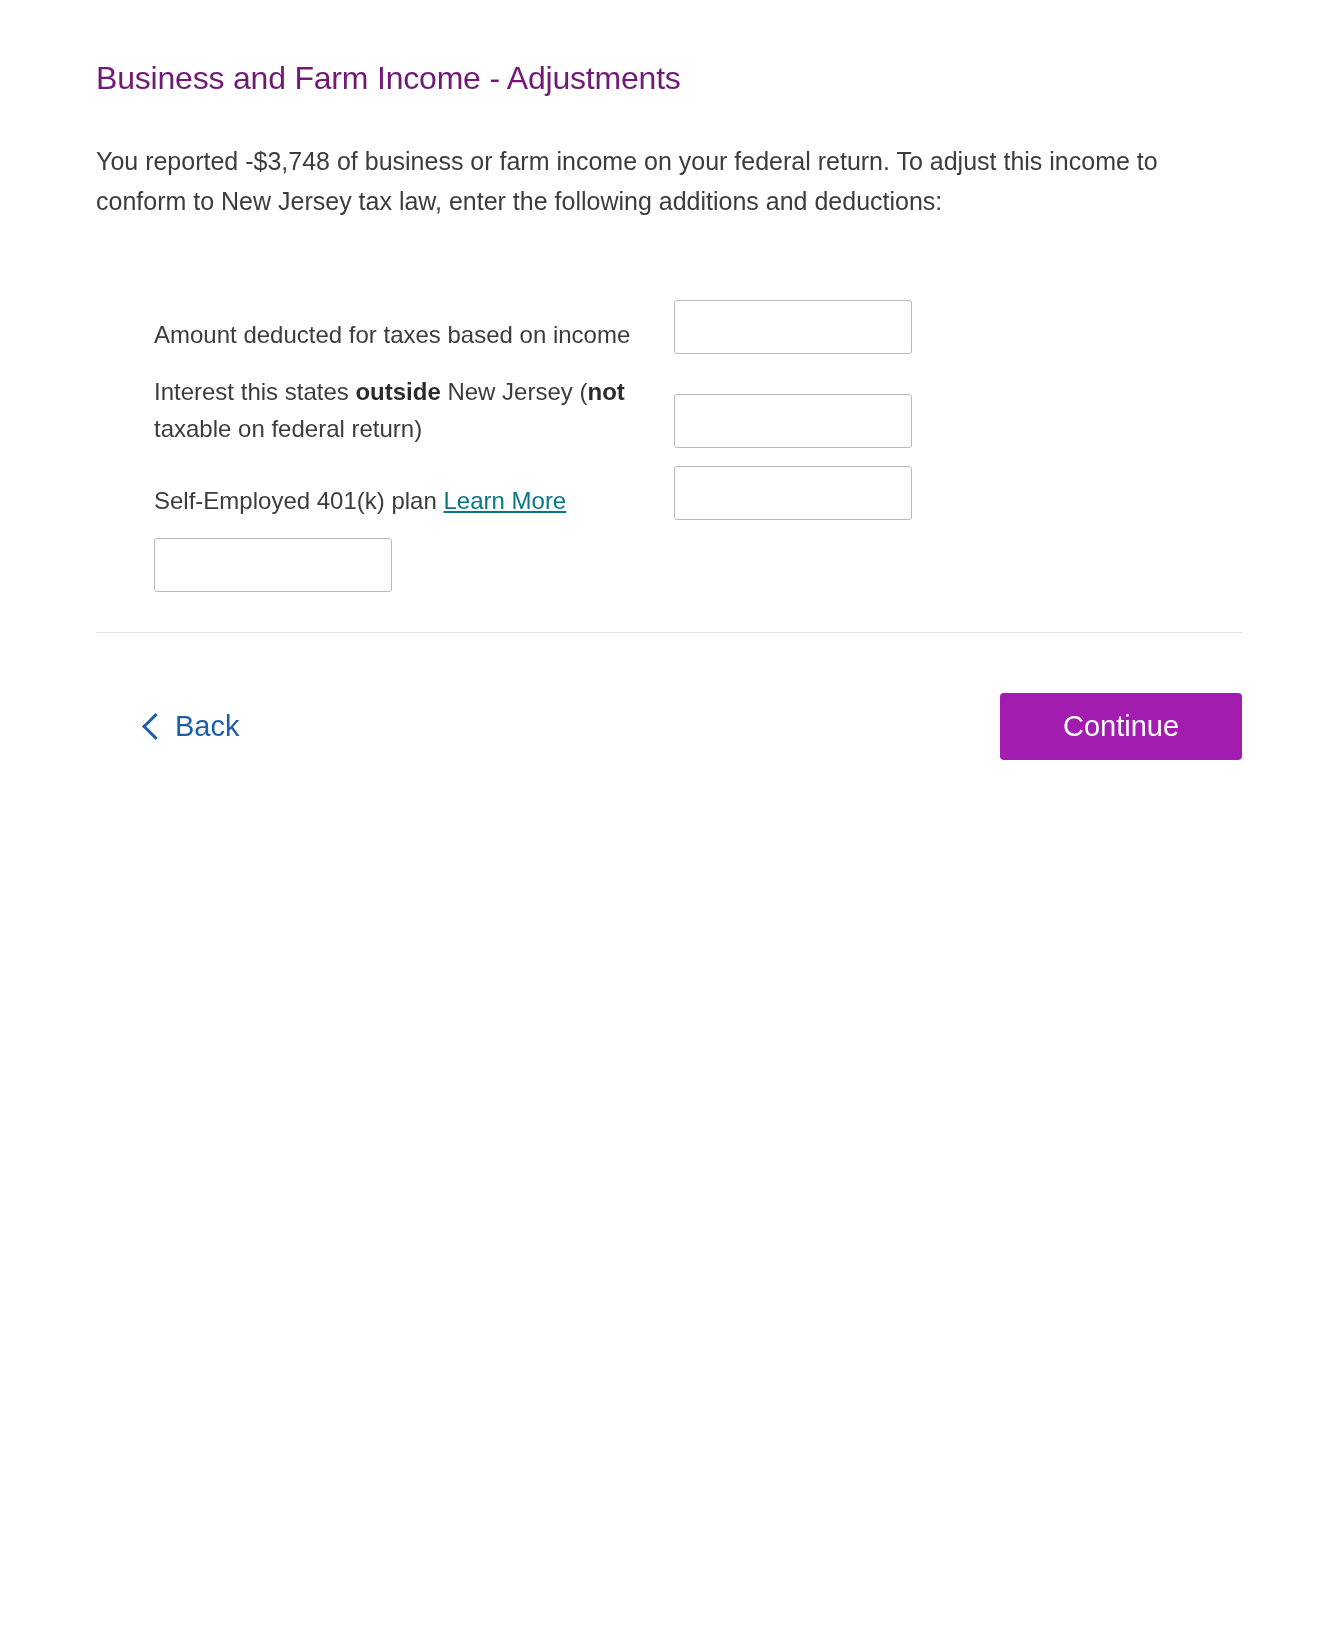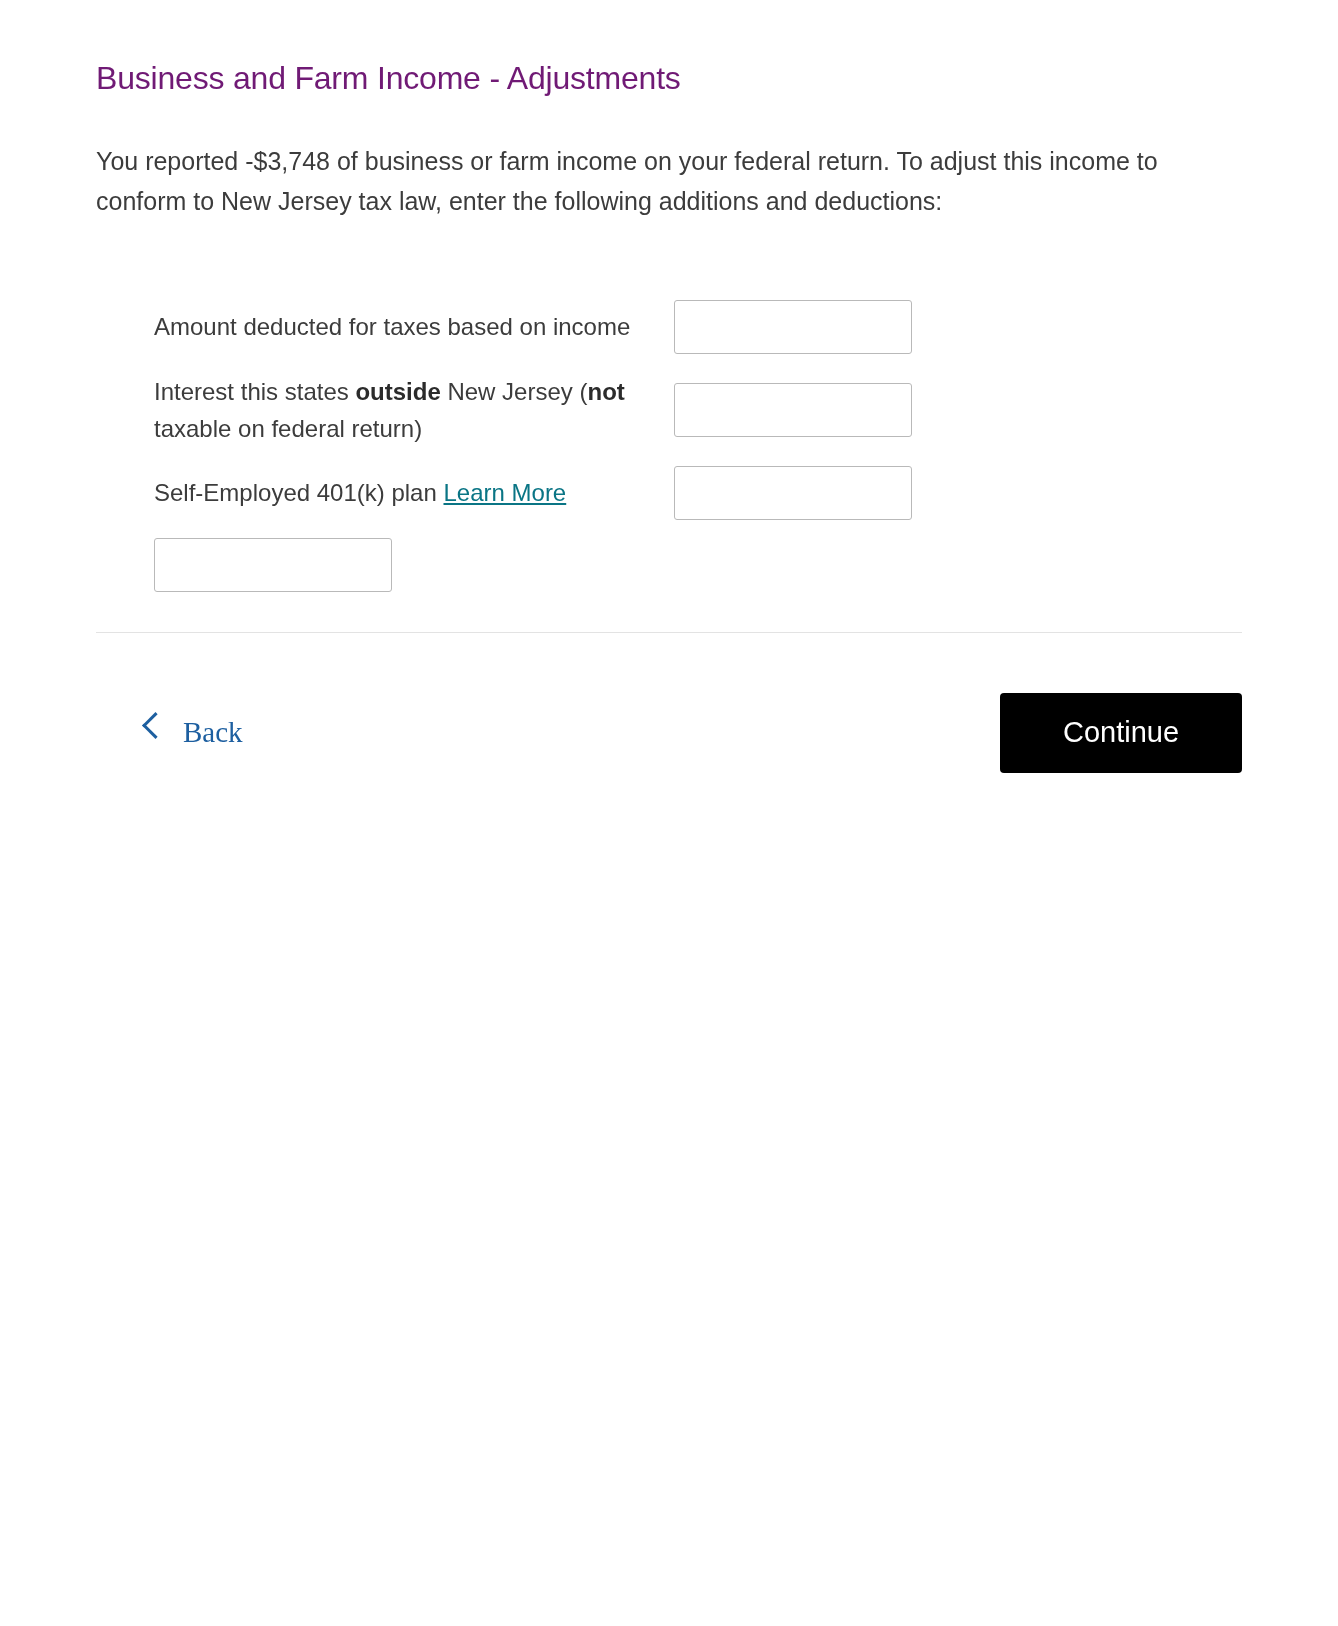--- a/index.html
+++ b/index.html
@@ -32,21 +32,21 @@
     color: #3c3c3c;
     max-width: 1080px;
     margin: 0 0 76px 0;
     font-weight: 300;
   }
   .form-rows {
     margin-left: 58px;
   }
   .form-row {
     display: flex;
-    align-items: center;
+    align-items: flex-end;
     margin-bottom: 16px;
   }
   .row-label {
     width: 520px;
     font-size: 24px;
     line-height: 1.54;
     color: #3c3c3c;
     font-weight: 300;
     padding-top: 4px;
   }
@@ -80,50 +80,51 @@
     margin: 40px 0 0 0;
   }
   .footer {
     display: flex;
     align-items: center;
     justify-content: space-between;
     margin-top: 60px;
   }
   .back-btn {
     display: inline-flex;
-    gap: 18px;
+    align-items: center;
+    gap: 10px;
     background: none;
     border: 0;
     cursor: pointer;
     padding: 6px 10px 6px 50px;
-    font-family: Liberation Serif, serif;
+    font-family: Liberation Sans, sans-serif;
   }
   .back-chevron {
     display: inline-block;
     width: 16px;
     height: 16px;
     border-left: 3px solid #1d5fa0;
     border-bottom: 3px solid #1d5fa0;
     transform: rotate(45deg);
   }
   .back-label {
     font-size: 29px;
     color: #1d5fa0;
     font-weight: 400;
   }
   .continue-btn {
-    background: #000000;
+    background: #a21caf;
     color: #ffffff;
     border: 0;
     border-radius: 4px;
     font-size: 29px;
     font-family: "Liberation Sans", sans-serif;
     font-weight: 400;
     padding: 0 44px;
-    height: 80px;
+    height: 67px;
     min-width: 242px;
     cursor: pointer;
   }
 </style>
 </head>
 <body>
 
 <div class="page">
 
   <h1 class="page-title">Business and Farm Income - Adjustments</h1>

